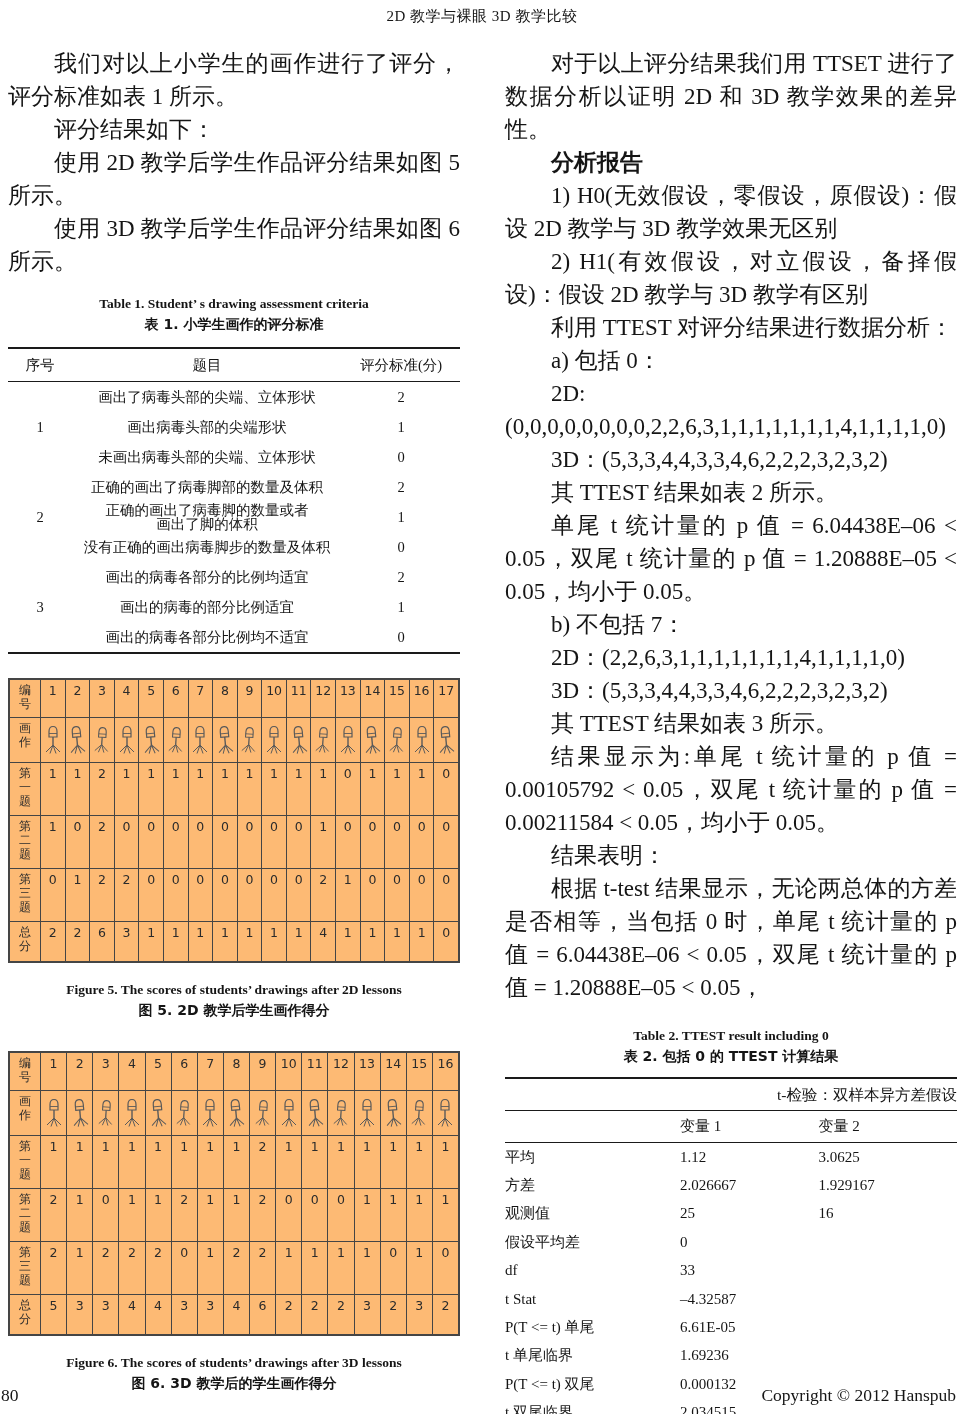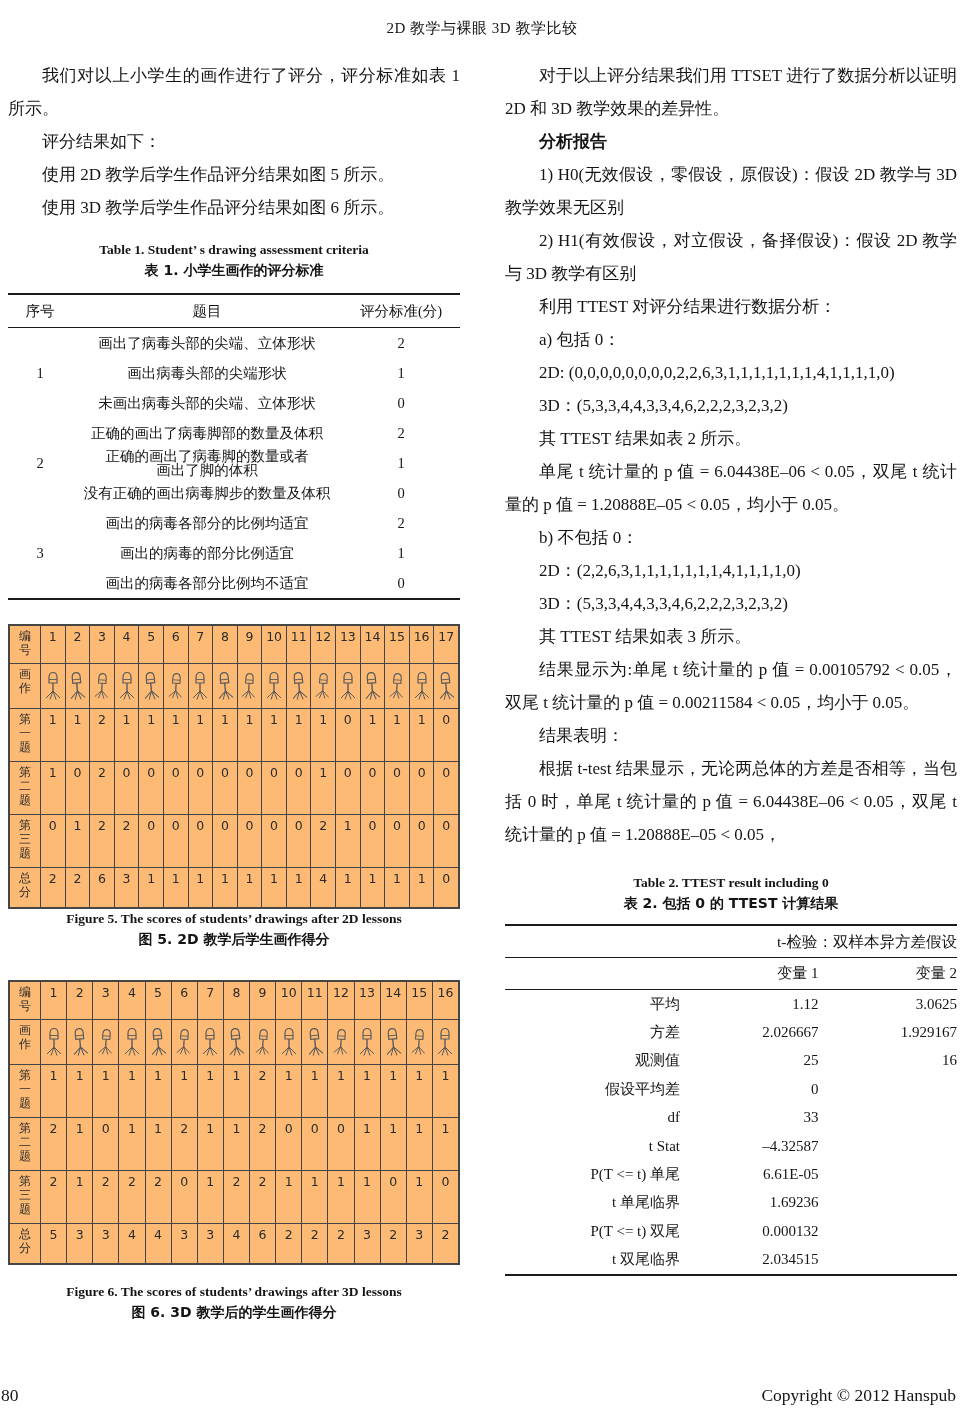--- a/index.html
+++ b/index.html
@@ -1,21 +1,21 @@
 <!DOCTYPE html>
 <html><head>
 <meta charset="utf-8">
 <style>
   html,body{margin:0;padding:0;background:#fff;}
   body{width:964px;height:1414px;position:relative;overflow:hidden;
        font-family:"Liberation Serif",serif;color:#151515;}
-  .page-header{ text-align:center;font-size:15px;padding-top:19px;height:22px;letter-spacing:.5px;}
+  .page-header{ text-align:center;font-size:15px;padding-top:7px;height:22px;letter-spacing:.5px;}
   .columns{display:flex;gap:45px;padding:0 8px;margin-top:18px;}
   .col{width:452px;flex:0 0 452px;}
-  .col p{margin:0;font-size:17px;line-height:33px;text-align:justify;text-indent:2em;}
+  .col p{margin:0;font-size:23px;line-height:33px;text-align:justify;text-indent:2em;}
   .bold-cn{font-family:"DejaVu Sans",sans-serif;font-weight:bold;font-size:16.5px;}
   
   .caption{text-align:center;margin-top:16px;}
   .cap-en{font-weight:bold;font-size:13.5px;line-height:19px;}
   .cap-cn{font-family:"DejaVu Sans",sans-serif;font-weight:bold;font-size:14px;line-height:22px;}
   
   .table1{margin-top:12px;border-top:2px solid #1a1a1a;border-bottom:2px solid #1a1a1a;font-size:14.5px;}
   .t1-head,.t1-body{display:grid;grid-template-columns:64px 1fr 118px;}
   .t1-head{height:32px;align-items:center;border-bottom:1.5px solid #1a1a1a;text-align:center;}
   .t1-body{grid-auto-rows:30px;}
@@ -33,21 +33,21 @@
   .sg-stub{font-size:12px;line-height:14px;word-break:break-all;text-align:center;
            padding:3px 8px 0;display:block;}
   .sg-draw{align-items:center;padding-top:0;}
   .sg-draw svg{display:block;}
   svg.v1{transform:rotate(-5deg);}
   svg.v2{transform:rotate(4deg) scale(.92);}
   
   .table2{margin-top:10px;font-size:15px;}
   .t2-subtitle{border-top:2px solid #1a1a1a;border-bottom:1px solid #1a1a1a;height:31px;
                line-height:31px;text-align:right;font-size:15.5px;}
-  .t2-head,.t2-body{display:grid;grid-template-columns:175px 1fr 1fr;text-align:right;}
+  .t2-head,.t2-body{display:grid;grid-template-columns:175px 1fr 1fr;text-align:left;}
   .t2-head{height:31px;line-height:31px;border-bottom:1.5px solid #1a1a1a;}
   .t2-body{grid-auto-rows:28.4px;align-items:center;border-bottom:2px solid #1a1a1a;}
   .page-footer{position:absolute;left:0;right:8px;bottom:8px;display:flex;
                justify-content:space-between;font-size:17.5px;}
   .page-footer .pn{padding-left:1px;}
 </style>
 </head>
 <body>
 
 <div class="page-header">2D 教学与裸眼 3D 教学比较</div>
@@ -319,21 +319,21 @@
         <div class="sg-cell bl bt">1</div>
         <div class="sg-cell bl bt">1</div>
         <div class="sg-cell bl bt">1</div>
         <div class="sg-cell bl bt">4</div>
         <div class="sg-cell bl bt">1</div>
         <div class="sg-cell bl bt">1</div>
         <div class="sg-cell bl bt">1</div>
         <div class="sg-cell bl bt">1</div>
         <div class="sg-cell bl bt">0</div>
       </div>
-    <div class="caption" style="margin-top:0;">
+    <div class="caption" style="margin-top:17px;">
       <div class="cap-en">Figure 5. The scores of students’ drawings after 2D lessons</div>
       <div class="cap-cn">图 5. 2D 教学后学生画作得分</div>
     </div>
 
     <div class="scoregrid" id="fig6-grid" style="margin-top: 30px; grid-template-columns: 30px repeat(16, 1fr);">
         <div class="sg-cell sg-stub">编号</div>
         <div class="sg-cell bl">1</div>
         <div class="sg-cell bl">2</div>
         <div class="sg-cell bl">3</div>
         <div class="sg-cell bl">4</div>
@@ -557,21 +557,21 @@
     <p>对于以上评分结果我们用 TTSET 进行了数据分析以证明 2D 和 3D 教学效果的差异性。</p>
     <p class="bold-cn">分析报告</p>
     <p>1) H0(无效假设，零假设，原假设)：假设 2D 教学与 3D 教学效果无区别</p>
     <p>2) H1(有效假设，对立假设，备择假设)：假设 2D 教学与 3D 教学有区别</p>
     <p>利用 TTEST 对评分结果进行数据分析：</p>
     <p>a)  包括 0：</p>
     <p>2D: (0,0,0,0,0,0,0,0,2,2,6,3,1,1,1,1,1,1,1,4,1,1,1,1,0)</p>
     <p>3D：(5,3,3,4,4,3,3,4,6,2,2,2,3,2,3,2)</p>
     <p>其 TTEST 结果如表 2 所示。</p>
     <p>单尾 t 统计量的 p 值  = 6.04438E–06 &lt; 0.05，双尾 t 统计量的 p 值  = 1.20888E–05 &lt; 0.05，均小于 0.05。</p>
-    <p>b)  不包括 0：</p>
+    <p>b)  不包括 7：</p>
     <p>2D：(2,2,6,3,1,1,1,1,1,1,1,4,1,1,1,1,0)</p>
     <p>3D：(5,3,3,4,4,3,3,4,6,2,2,2,3,2,3,2)</p>
     <p>其 TTEST 结果如表 3 所示。</p>
     <p>结果显示为:单尾 t 统计量的 p 值  = 0.00105792 &lt; 0.05，双尾 t 统计量的 p 值  = 0.00211584 &lt; 0.05，均小于 0.05。</p>
     <p>结果表明：</p>
     <p>根据 t-test 结果显示，无论两总体的方差是否相等，当包括 0 时，单尾 t 统计量的 p 值  = 6.04438E–06 &lt; 0.05，双尾 t 统计量的 p 值  = 1.20888E–05 &lt; 0.05，</p>
 
     <div class="caption" style="margin-top:22px;">
       <div class="cap-en">Table 2. TTEST result including 0</div>
       <div class="cap-cn">表 2.  包括 0 的 TTEST 计算结果</div>

